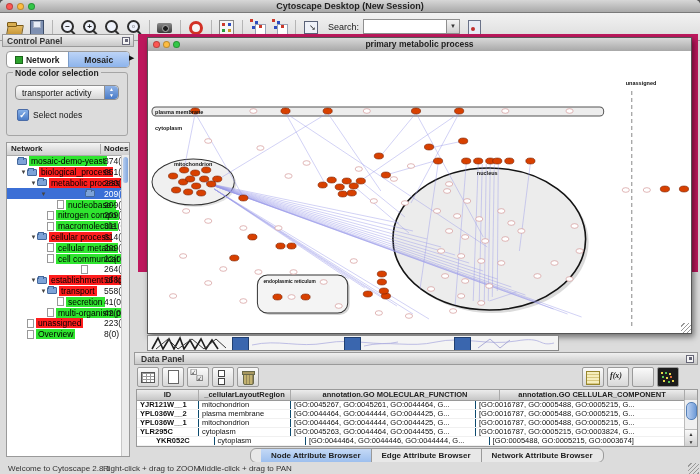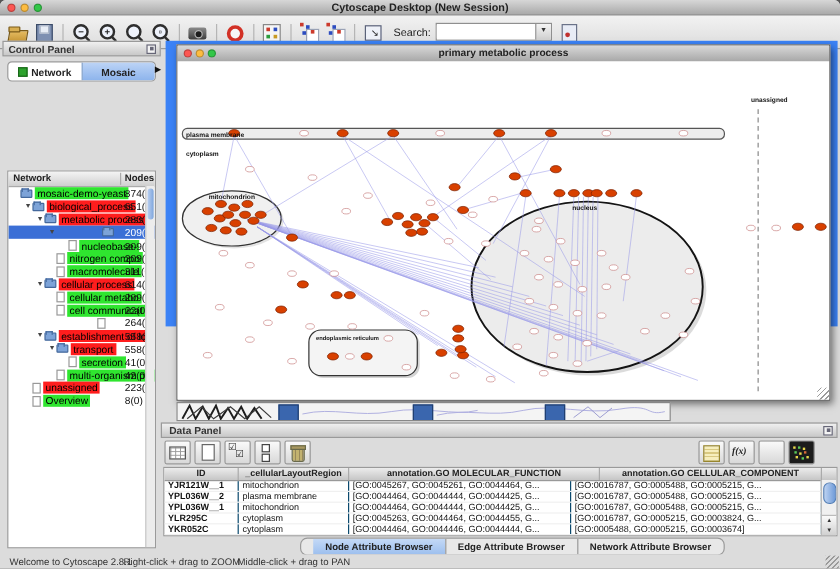--- a/index.html
+++ b/index.html
@@ -85,21 +85,21 @@
   .fico.folder{width:10px;height:7px;background:#7da3d8;border:1px solid #44689c;border-radius:1px;box-sizing:border-box;}
   .fico.folder::before{content:"";position:absolute;left:0;top:-2px;width:4px;height:2px;background:#7da3d8;border:1px solid #44689c;border-bottom:none;}
   .fico.file{width:7px;height:9px;background:#fff;border:1px solid #999;box-sizing:border-box;}
   .lab{padding:0 2px;color:#000;flex:none;max-width:78px;overflow:hidden;}
   .lab.lg{background:#2fe52f;} .lab.lr{background:#ff1d1d;}
   .cnt{position:absolute;left:97px;color:#111;}
   .trow.sel .cnt{color:#fff;}
   .tree-scroll{position:absolute;right:0;top:12px;width:7px;bottom:0;background:#ececec;border-left:1px solid #c8c8c8;}
   .tree-scroll::before{content:"";position:absolute;left:1px;top:2px;width:5px;height:26px;border-radius:3px;background:linear-gradient(90deg,#b9cff0,#7fa6dd);}
   
-  .desktop{position:absolute;left:138px;top:34px;width:560px;height:238px;background:#3b82f6;}
+  .desktop{position:absolute;left:138px;top:34px;width:560px;height:238px;background:#be185d;}
   .net-window{position:absolute;left:9px;top:3px;width:545px;height:297px;background:#fff;border:1px solid #555;box-shadow:2px 3px 6px rgba(0,0,0,.5);box-sizing:border-box;}
   .nw-titlebar{position:relative;height:13px;background:linear-gradient(#d8d8d8,#a8a8a8);border-bottom:1px solid #808080;}
   .nw-titlebar .tl{top:3px;width:7px;height:7px;}
   .nw-titlebar .ntitle{position:absolute;left:0;right:0;top:1px;text-align:center;font-size:8.5px;font-weight:bold;color:#222;}
   #net-canvas{position:absolute;left:0;top:13px;width:543px;height:282px;background:#fff;}
   .nw-grip{position:absolute;right:0;bottom:0;width:10px;height:10px;
     background:repeating-linear-gradient(135deg,transparent 0 2px,#9a9a9a 2px 3px);}
   .behind-strip{position:absolute;left:9px;top:301px;width:412px;height:16px;background:#f4f4f4;border:1px solid #888;box-sizing:border-box;overflow:hidden;}
   .bw-block{position:absolute;top:1px;width:15px;height:12px;background:#3a66ae;border:1px solid #203f70;}
   .bw-b1{left:84px;} .bw-b2{left:196px;} .bw-b3{left:306px;}
@@ -196,20 +196,31 @@
     <div class="cp-tabs">
       <div class="cp-tab">
         <span class="cp-tab-icon"></span>
         <span>Network</span>
       </div>
       <div class="cp-tab sel">
         <span>Mosaic</span>
       </div>
     </div>
     <span class="cp-tabs-arrow">▶</span>
+    <div class="groupbox">
+      <span class="gb-title">Node color selection</span>
+      <div class="combo">
+        <span>transporter activity</span>
+        <span class="combo-step">▲<br>▼</span>
+      </div>
+      <div class="cb-row">
+        <span class="checkbox">✓</span>
+        <span class="cb-label">Select nodes</span>
+      </div>
+    </div>
     <div class="tree-box">
       <div class="tree-head">
         <span class="c1">Network</span>
         <span class="cdiv"></span>
         <span class="c2">Nodes</span>
       </div>
       <div id="tree-rows">
           <div class="trow" style="padding-left: 3px;">
             <span class="tri"></span>
             <span class="fico folder"></span>
@@ -559,21 +570,21 @@
             <div class="dt-c" style="width: 185px;">[GO:0044464, GO:0044444, GO:0044425, G...</div>
             <div class="dt-c" style="width: 209px;">[GO:0016787, GO:0005488, GO:0005215, G...</div>
           </div>
           <div class="dt-row">
             <div class="dt-c id" style="width: 62px;">YLR295C</div>
             <div class="dt-c" style="width: 92px;">cytoplasm</div>
             <div class="dt-c" style="width: 185px;">[GO:0045263, GO:0044464, GO:0044455, G...</div>
             <div class="dt-c" style="width: 209px;">[GO:0016787, GO:0005215, GO:0003824, G...</div>
           </div>
           <div class="dt-row">
-            <div class="dt-c id" style="width: 62px;">YKR052C</div>
+            <div class="dt-c id" style="width: 62px; margin-left: 16px;">YKR052C</div>
             <div class="dt-c" style="width: 92px;">cytoplasm</div>
             <div class="dt-c" style="width: 185px;">[GO:0044464, GO:0044446, GO:0044444, G...</div>
             <div class="dt-c" style="width: 209px;">[GO:0005488, GO:0005215, GO:0003674]</div>
           </div>
           <div class="dt-row">
             <div class="dt-c id" style="width: 62px;">YDR039C__1</div>
             <div class="dt-c" style="width: 92px;">mitochondrion</div>
             <div class="dt-c" style="width: 185px;">[GO:0044464, GO:0044444, GO:0044425, G...</div>
             <div class="dt-c" style="width: 209px;">[GO:0016787, GO:0005488, GO:0005215, G...</div>
           </div>

